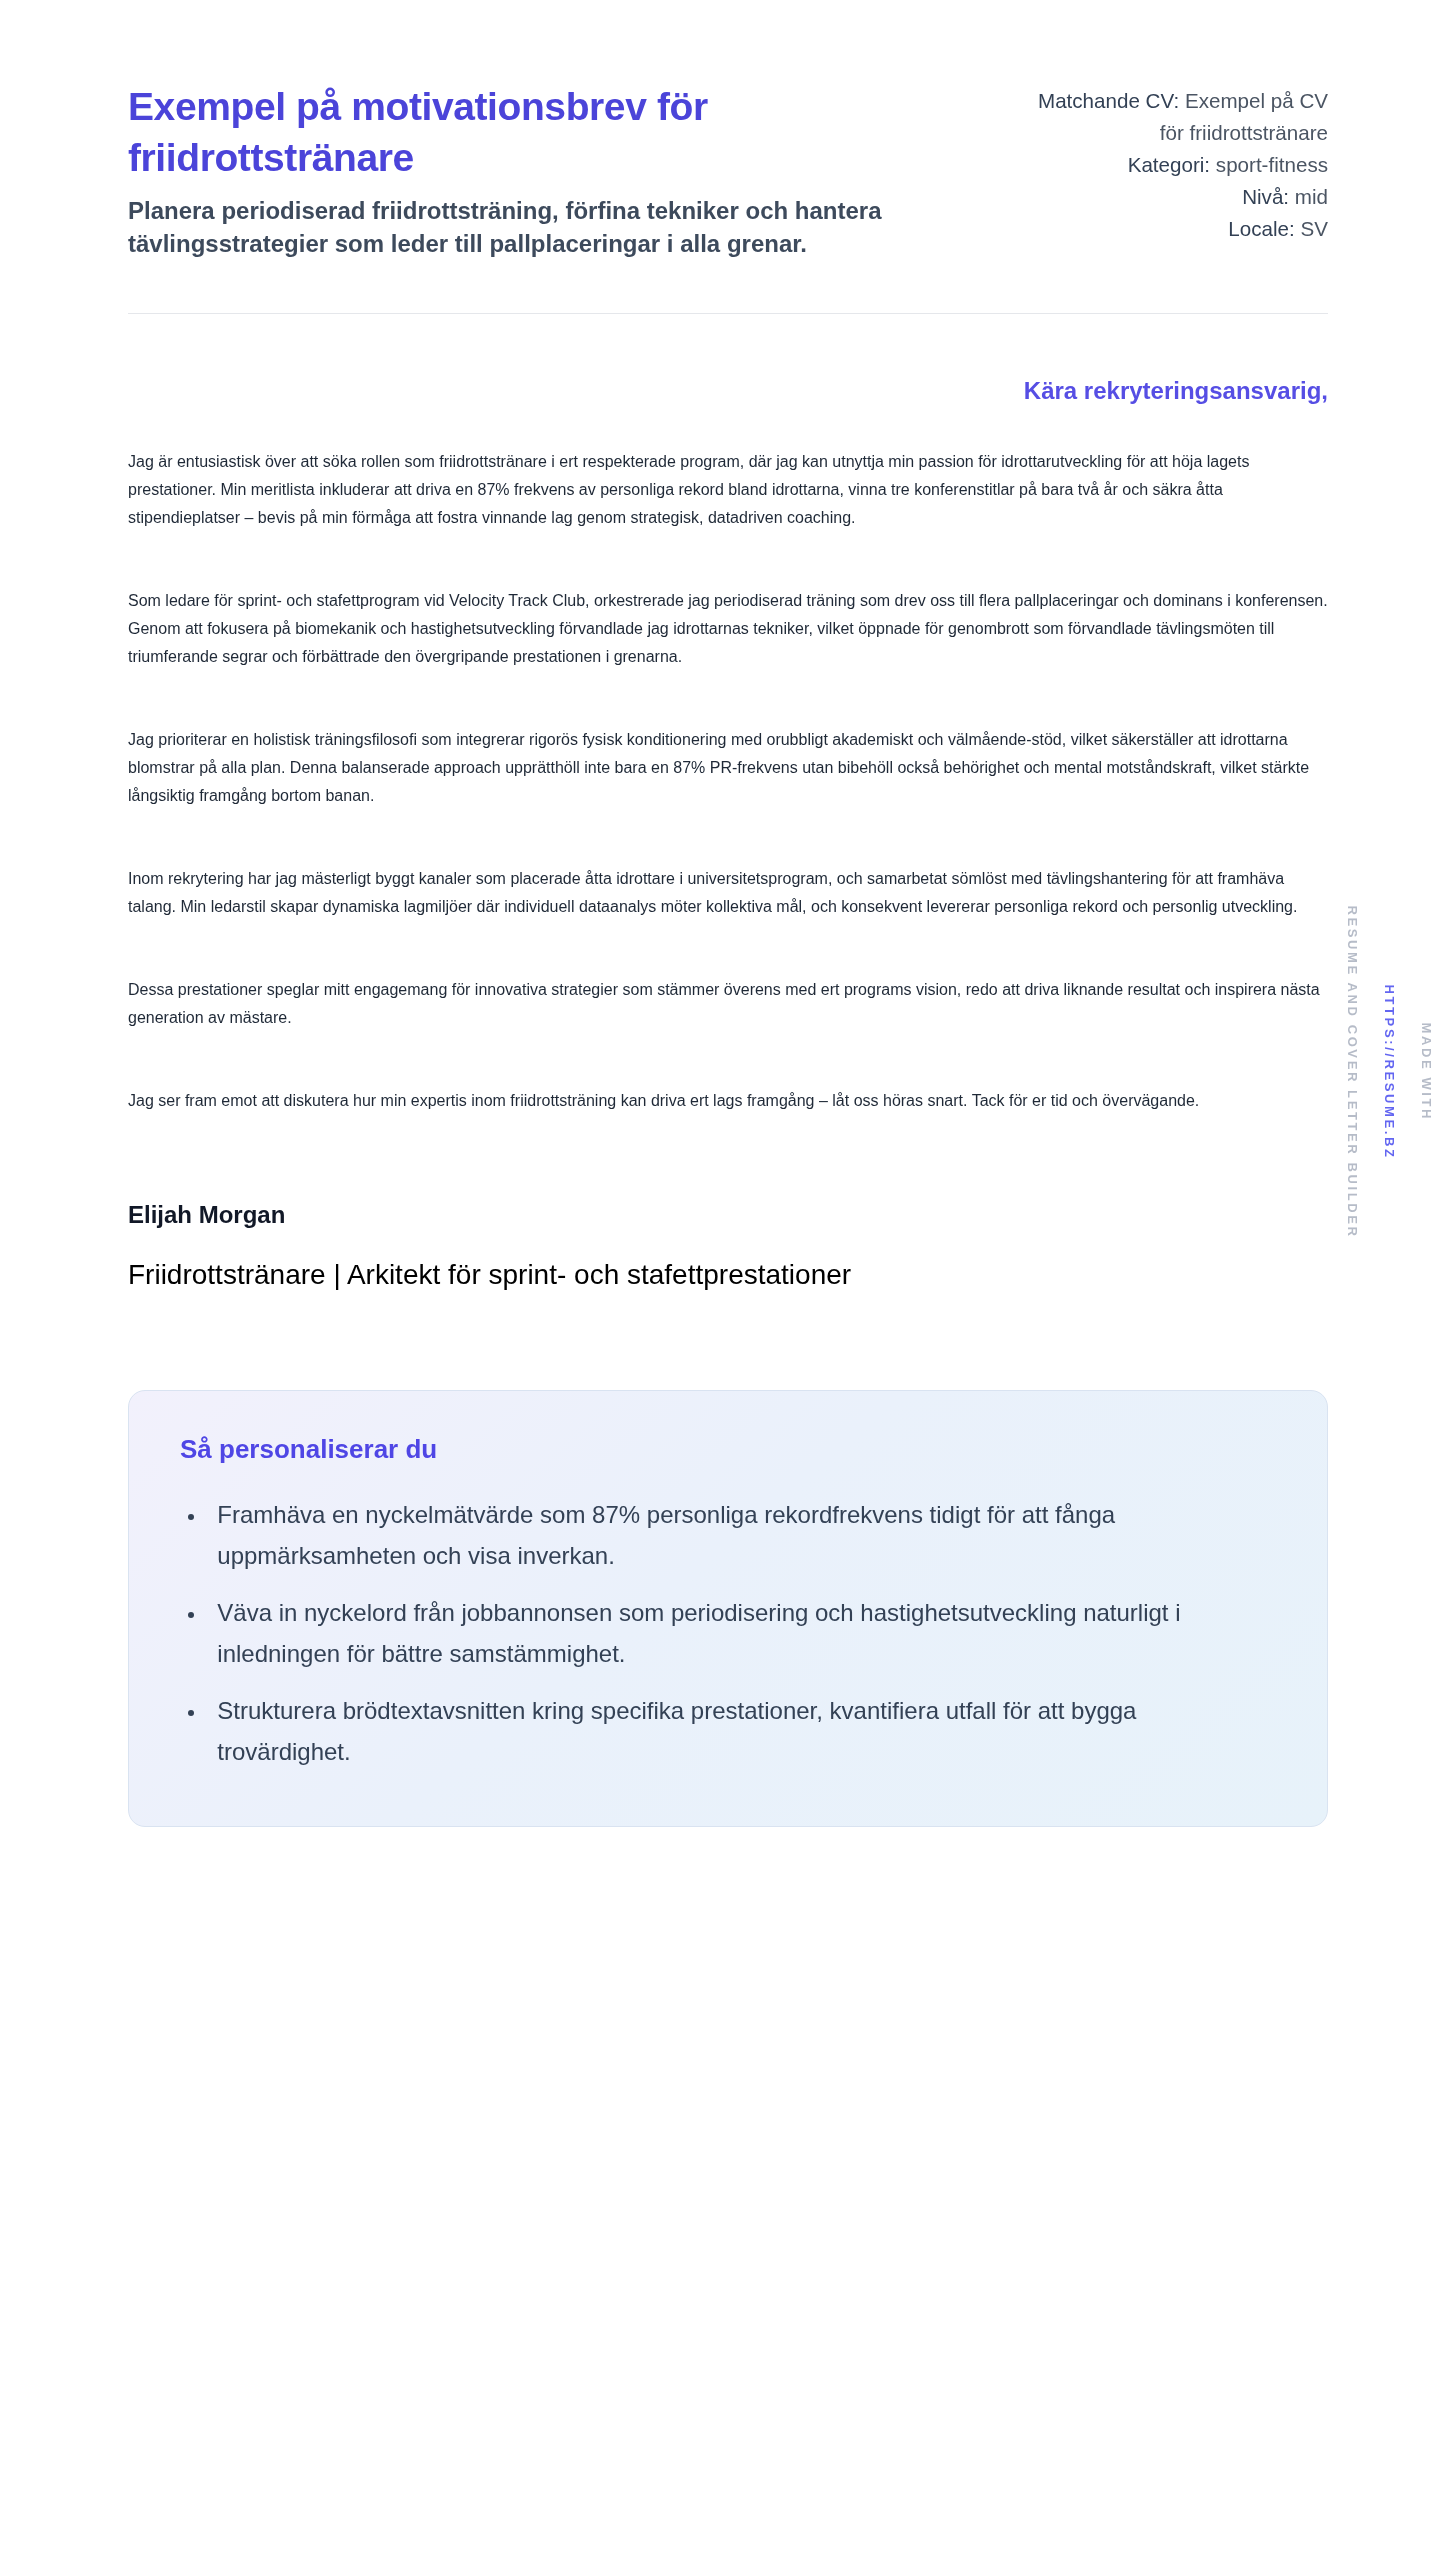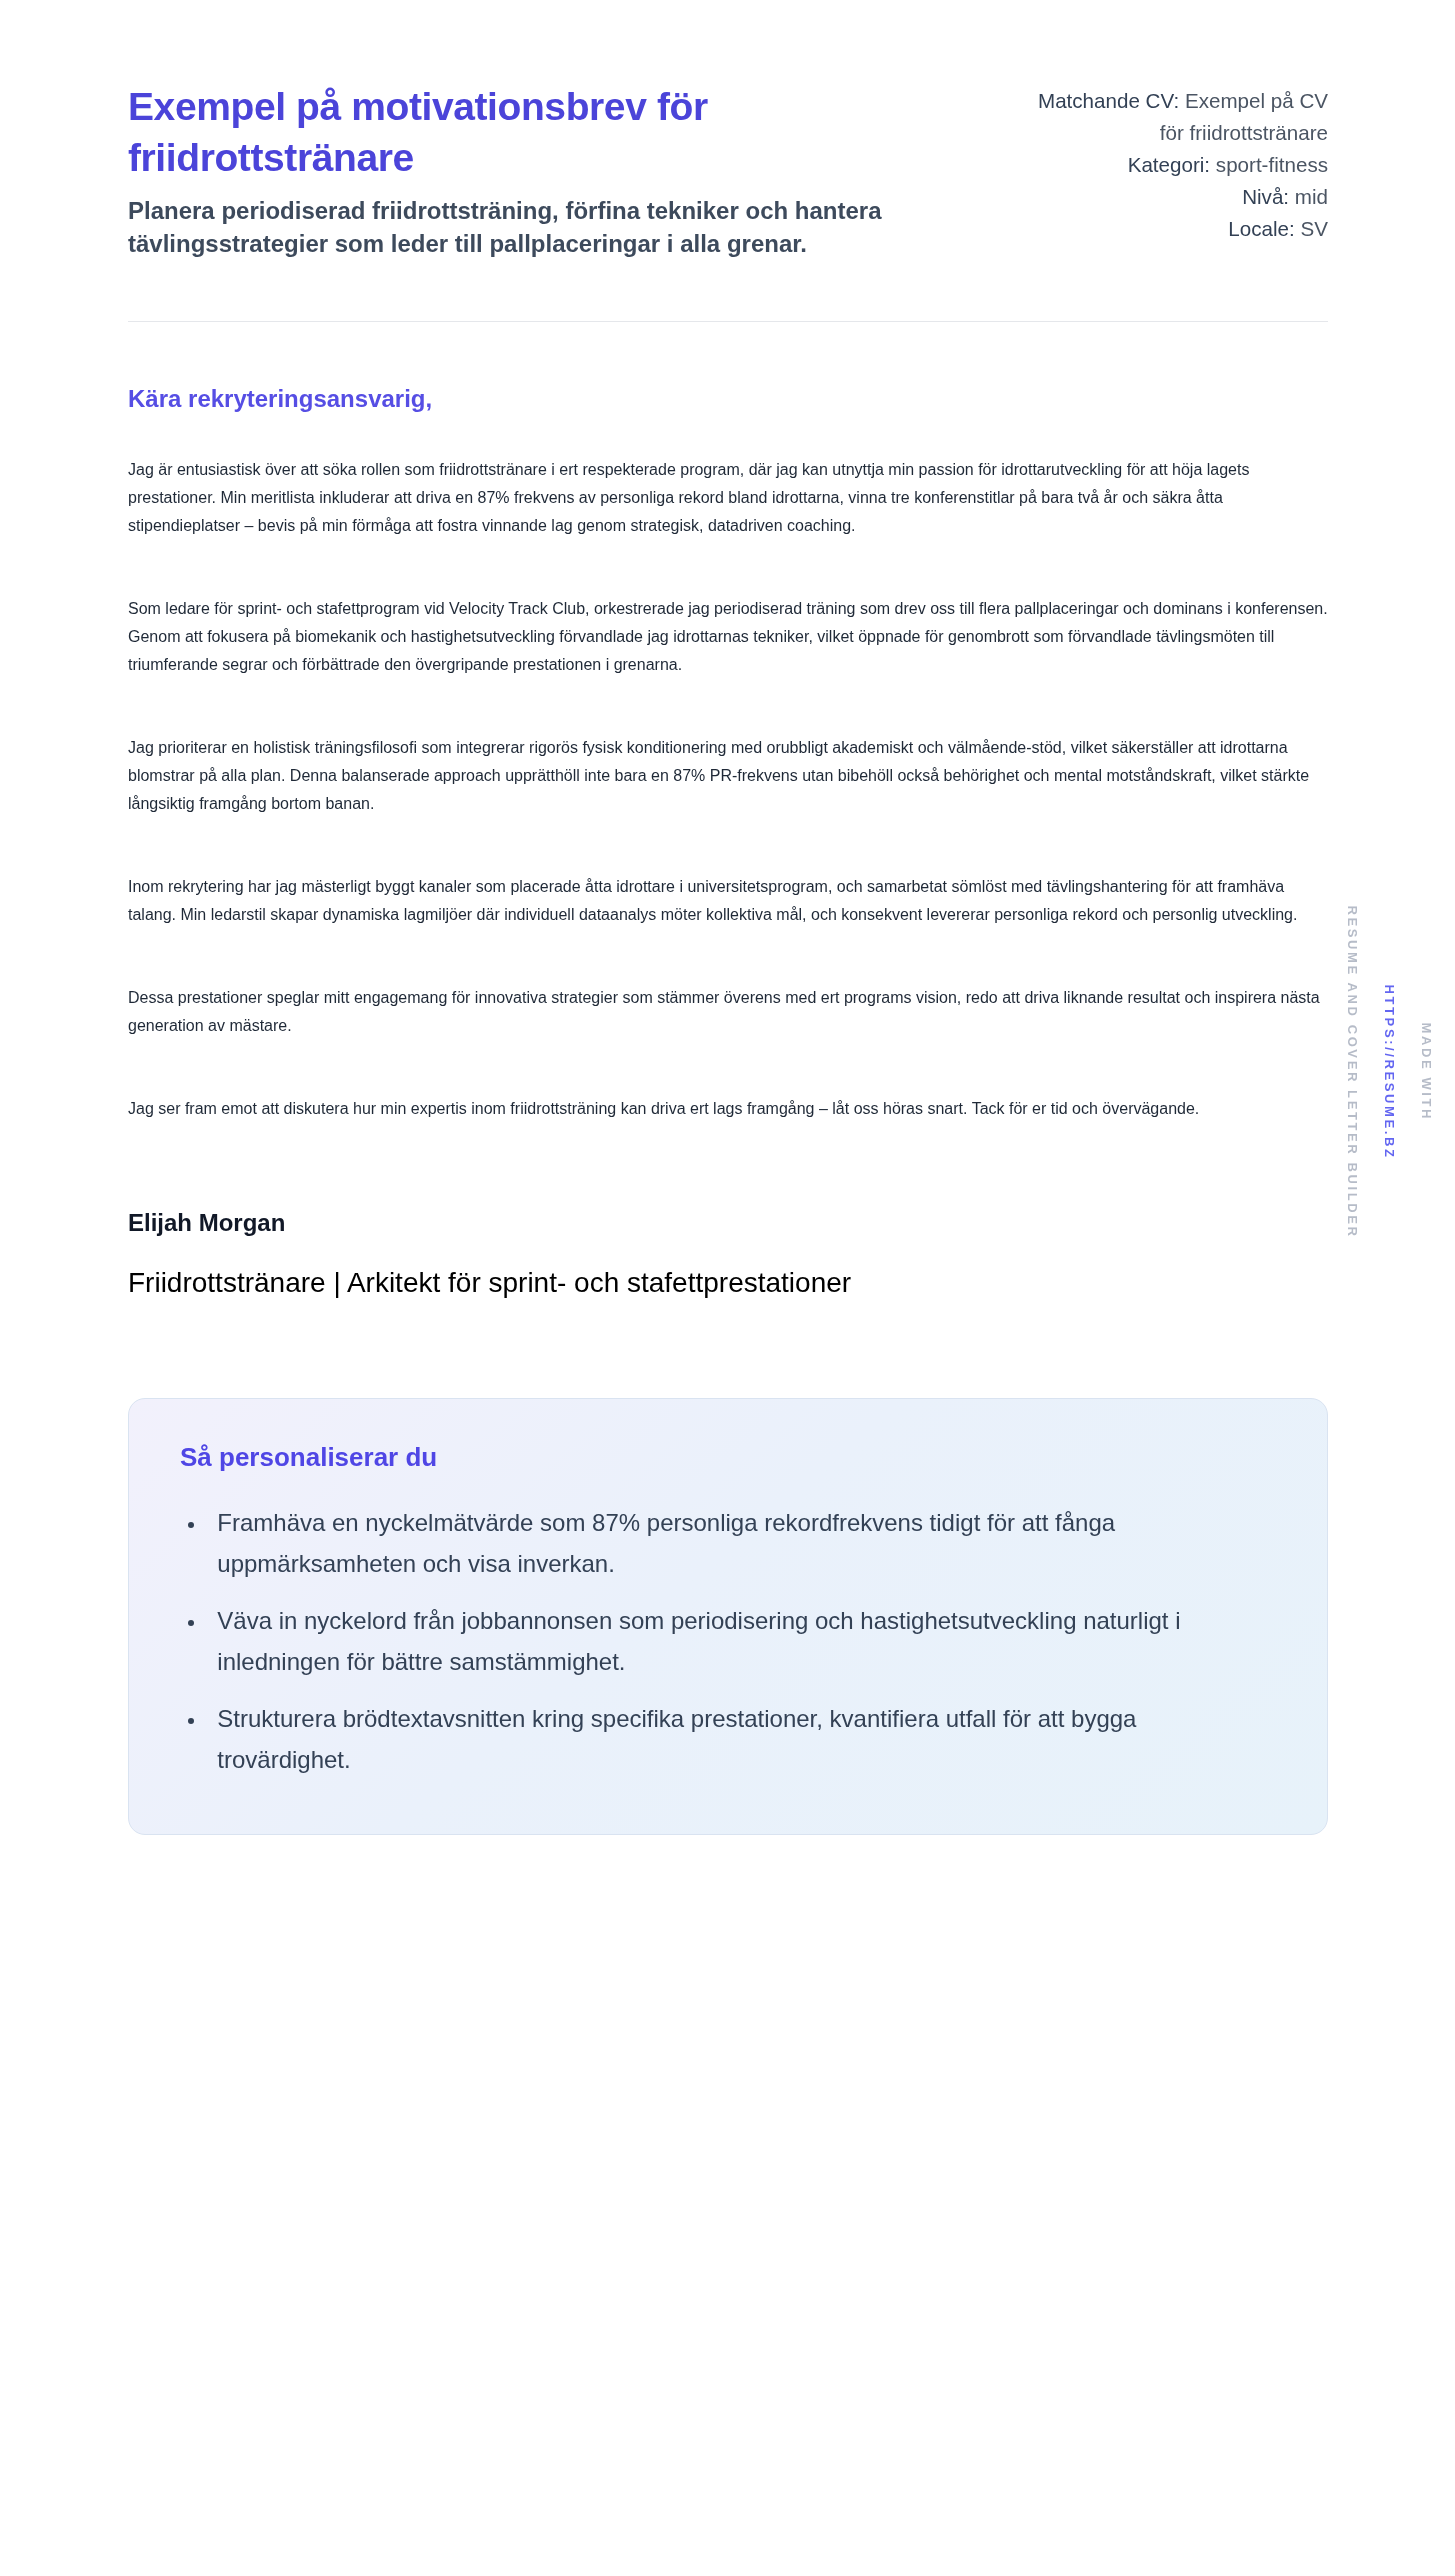--- a/index.html
+++ b/index.html
@@ -23,21 +23,21 @@
   .header-left { max-width: 891px; }
   .page-title {
     margin: 0;
     font-size: 39px;
     line-height: 1.3;
     font-weight: 700;
     color: #4b44d9;
     letter-spacing: -0.4px;
   }
   .page-subtitle {
-    margin: 12px 0 15px 0;
+    margin: 12px 0 7px 0;
     font-size: 24px;
     line-height: 1.35;
     font-weight: 700;
     color: #3d4a5c;
   }
   .meta {
     min-width: 308px;
     max-width: 317px;
     text-align: right;
     font-size: 20.6px;
@@ -53,20 +53,21 @@
     border-top: 1.7px solid #e5e7eb;
     margin: 46px 0 0 0;
   }
 
   
   .greeting {
     margin-top: 63px;
     font-size: 24px;
     font-weight: 700;
     color: #564ee4;
+    text-align: right;
   }
   .para {
     margin: 55px 0 0 0;
     font-size: 16px;
     line-height: 1.75;
     color: #1f2937;
     max-width: 1208px;
   }
   .para.first { margin-top: 43px; }
 

